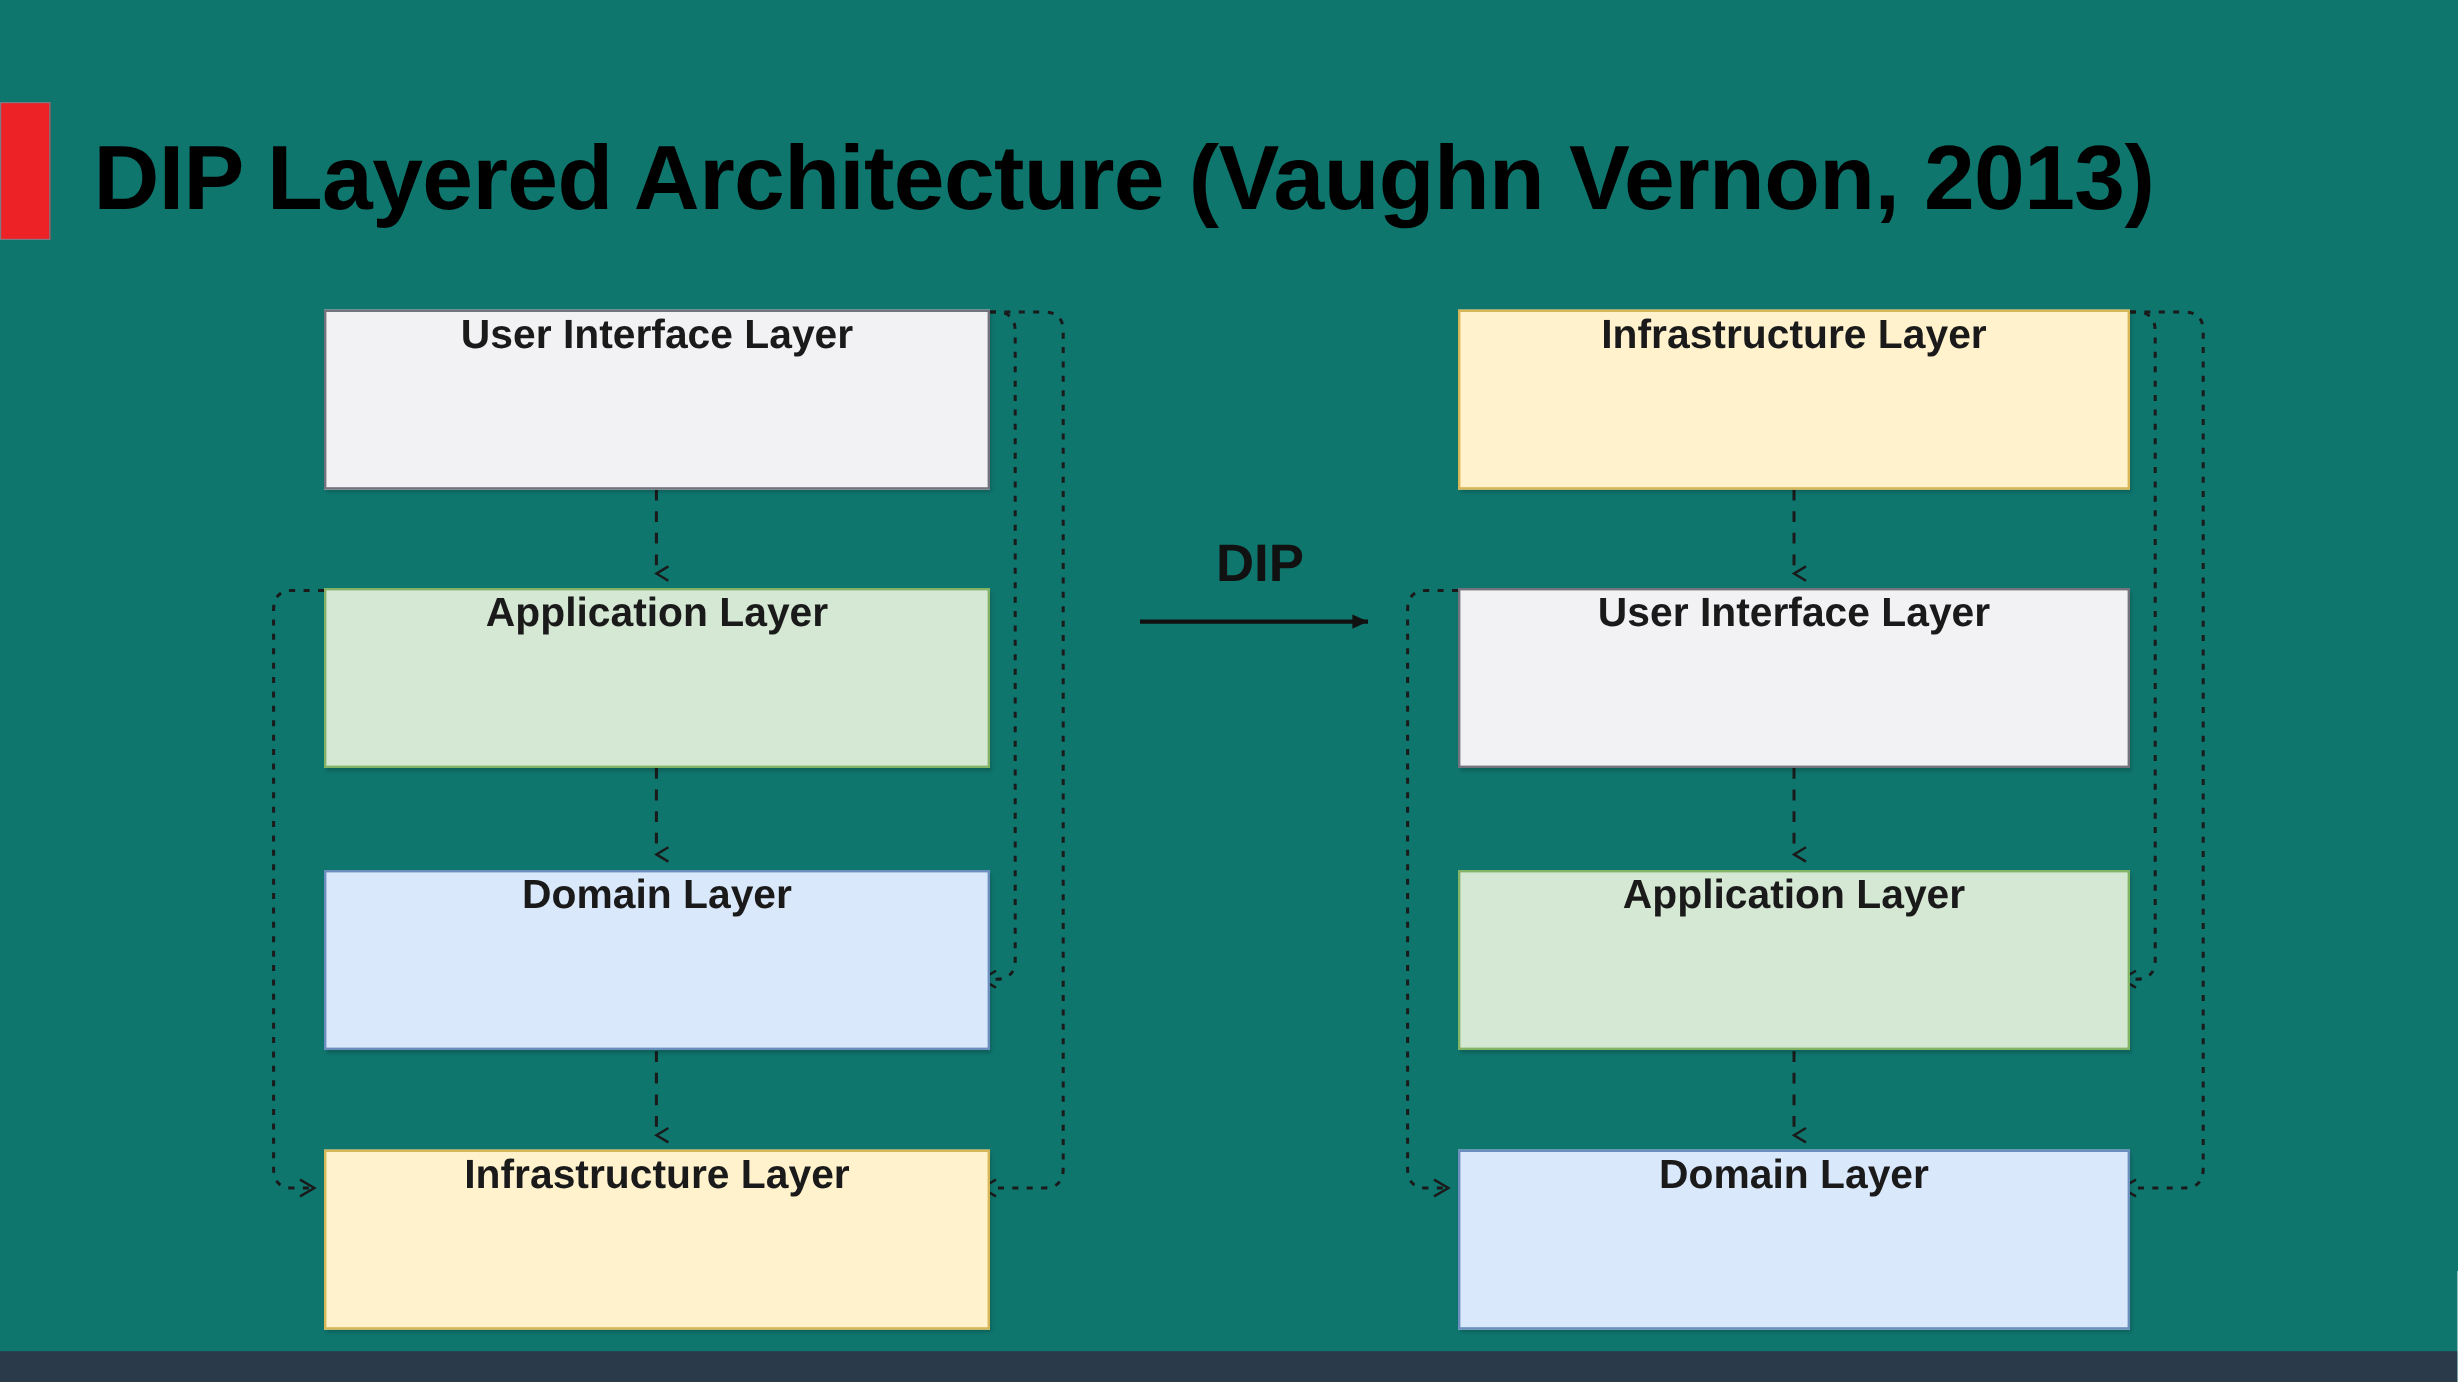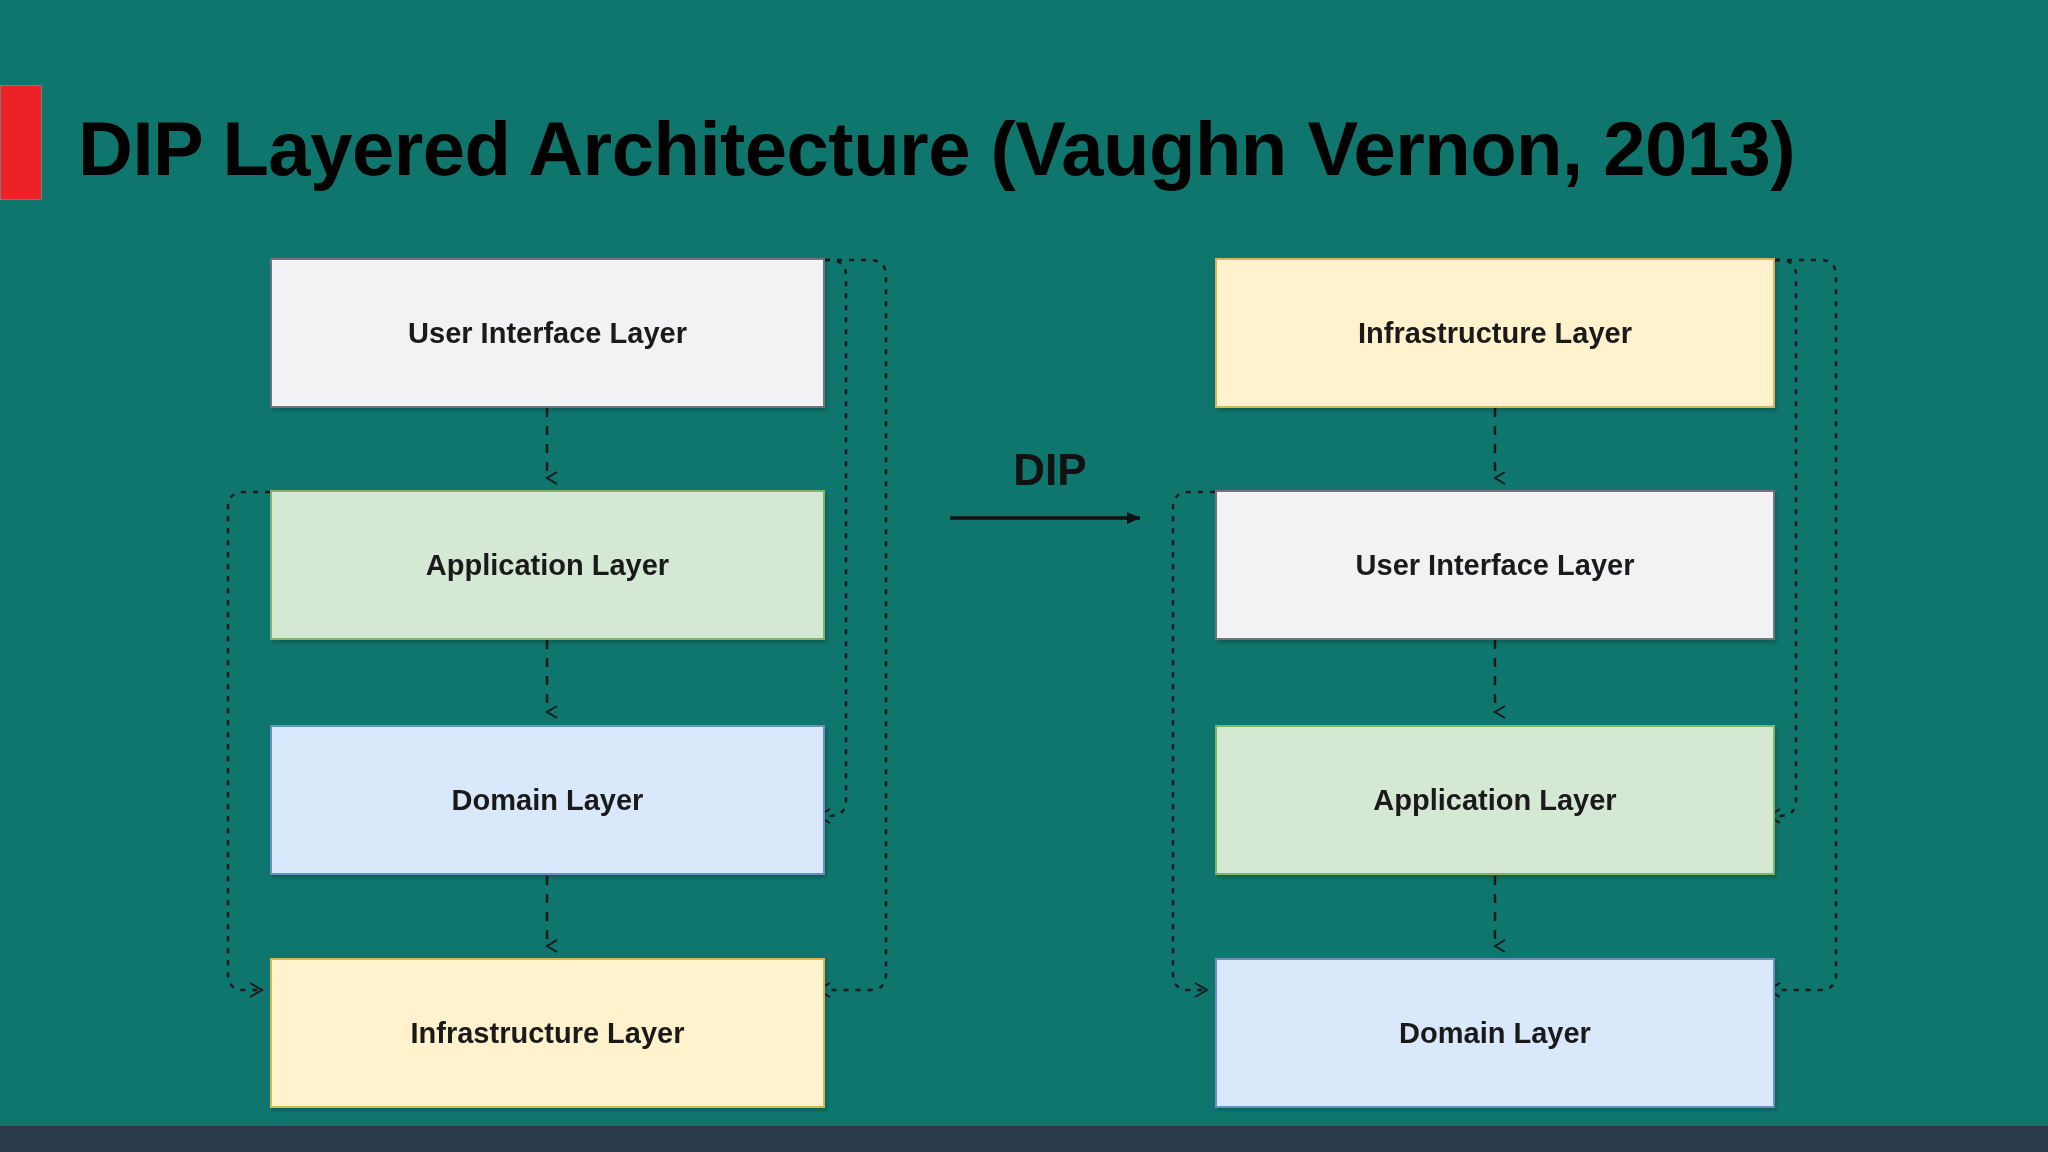--- a/index.html
+++ b/index.html
@@ -67,23 +67,22 @@
     left: 0;
     top: 0;
   }
 
   .layer-box {
     position: absolute;
     box-sizing: border-box;
     border-width: 2px;
     border-style: solid;
     display: flex;
-    align-items: center;
     justify-content: center;
-    font-size: 29px;
+    font-size: 34px;
     color: #1a1a1a;
     box-shadow: 2px 3px 3px rgba(0,0,0,0.18);
   }
   .box-label {
     pointer-events: none;
   }
 
   .dip-label {
     position: absolute;
     font-size: 44px;

